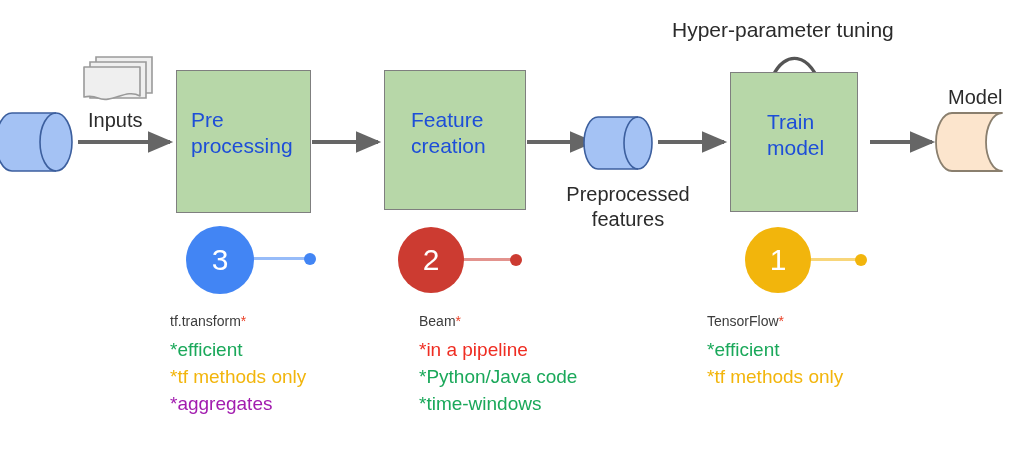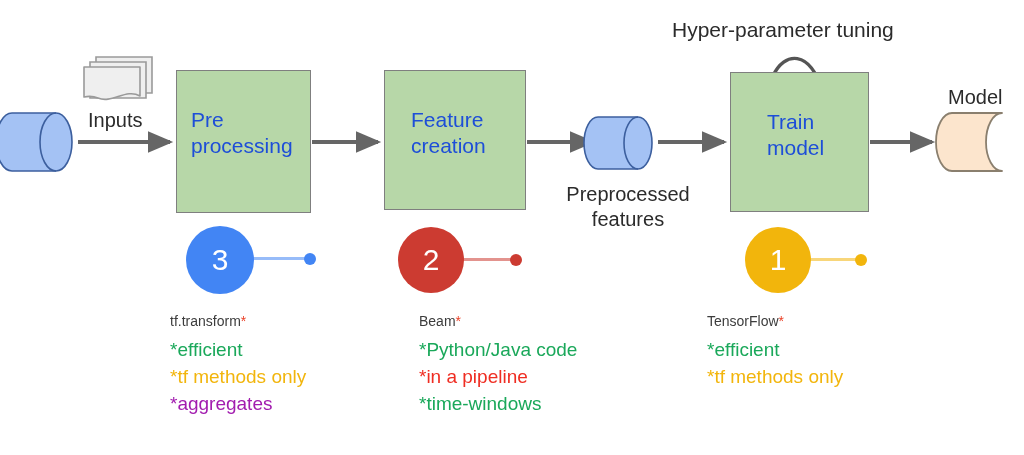--- a/index.html
+++ b/index.html
@@ -149,21 +149,21 @@
   <div class="abs proc-box" style="left:176px;top:70px;width:135px;height:143px;">
     <div class="proc-label">Pre
 processing</div>
   </div>
 
   <div class="abs proc-box" style="left:384px;top:70px;width:142px;height:140px;">
     <div class="proc-label center-ish">Feature
 creation</div>
   </div>
 
-  <div class="abs proc-box" style="left:730px;top:72px;width:139px;height:140px;">
+  <div class="abs proc-box" style="left:730px;top:72px;width:128px;height:140px;">
     <div class="proc-label center-ish" style="left:36px;">Train
 model</div>
   </div>
 
   <div class="abs plain-label" style="left:88px;top:108px;">Inputs</div>
 
   <div class="abs plain-label" style="left:553px;top:182px;width:150px;text-align:center;">Preprocessed
 features</div>
 
   <div class="abs plain-label" style="left:948px;top:85px;">Model</div>
@@ -200,22 +200,22 @@
     </div>
     <div class="ann-item" style="color:#1aa85a;">*efficient</div>
     <div class="ann-item" style="color:#f2b50c;">*tf methods only</div>
     <div class="ann-item" style="color:#a21caf;">*aggregates</div>
   </div>
 
   <div class="abs ann-col" style="left:375px;top:313px;margin-left:44px;">
     <div class="ann-head">
       <span>Beam</span><span class="star">*</span>
     </div>
+    <div class="ann-item" style="color:#ef2d22;">*in a pipeline</div>
     <div class="ann-item" style="color:#1aa85a;">*Python/Java code</div>
-    <div class="ann-item" style="color:#ef2d22;">*in a pipeline</div>
     <div class="ann-item" style="color:#1aa85a;">*time-windows</div>
   </div>
 
   <div class="abs ann-col" style="left:707px;top:313px;">
     <div class="ann-head">
       <span>TensorFlow</span><span class="star">*</span>
     </div>
     <div class="ann-item" style="color:#1aa85a;">*efficient</div>
     <div class="ann-item" style="color:#f2b50c;">*tf methods only</div>
   </div>

